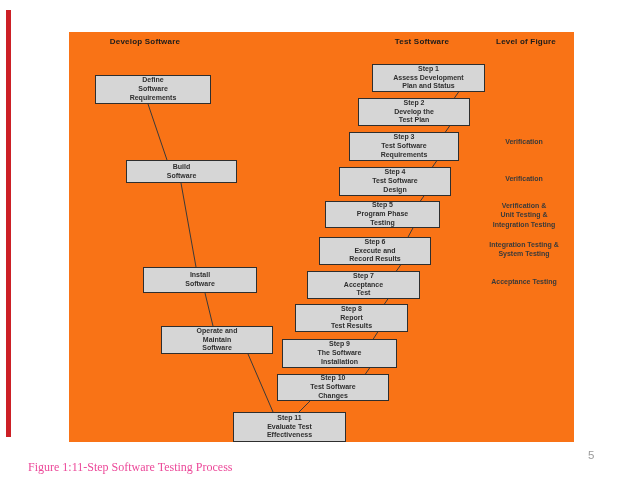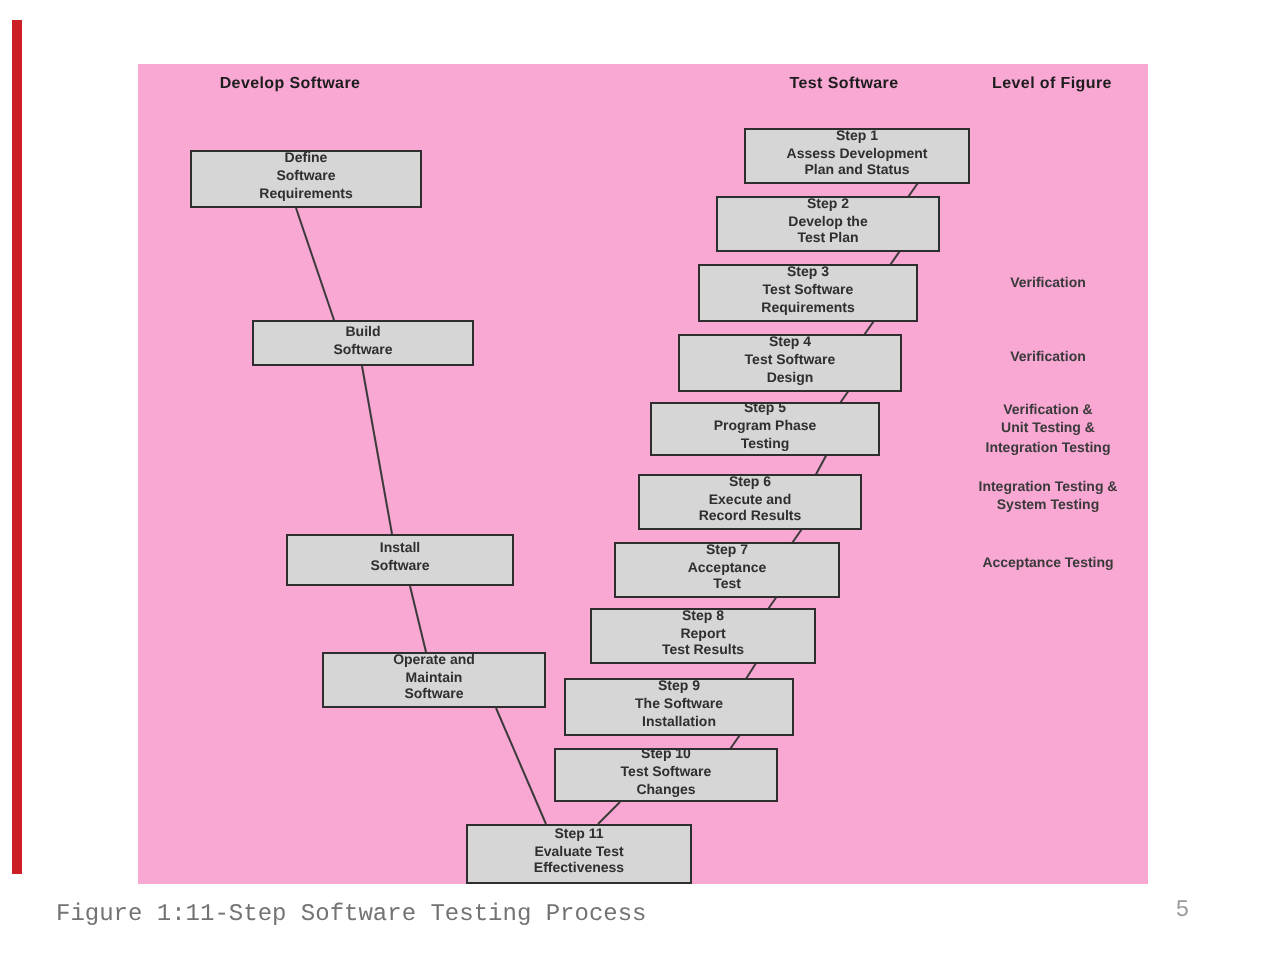--- a/index.html
+++ b/index.html
@@ -9,33 +9,33 @@
   .panel{position:absolute;left:69px;top:32px;width:505px;height:410px;}
   .panel svg{position:absolute;left:0;top:0;width:505px;height:410px;}
   .panel svg line{stroke:#3a3a3a;stroke-width:1;}
   .hdr{position:absolute;transform:translateX(-50%);font-size:8px;font-weight:bold;
        color:#1c1c1c;white-space:nowrap;letter-spacing:.2px;}
   .fbox{position:absolute;box-sizing:border-box;background:#d6d6d6;border:1px solid #2e2e2e;
         display:flex;flex-direction:column;justify-content:center;text-align:center;
         font-size:7px;line-height:1.28;font-weight:600;color:#2f2f2f;}
   .lvl{position:absolute;transform:translate(-50%,-50%);font-size:7px;font-weight:600;
        color:#3a3a3a;text-align:center;line-height:1.35;white-space:nowrap;}
-  .cap-left{position:absolute;left:28px;top:450px;font-family:Liberation Mono, monospace;
-            font-size:12px;color:#737373;white-space:nowrap;}
+  .cap-left{position:absolute;left:28px;top:460px;font-family:Liberation Serif, serif;
+            font-size:12px;color:#ec4899;white-space:nowrap;}
   .cap-center{position:absolute;left:240px;top:449px;font-size:11.5px;color:#9b9b9b;
               white-space:nowrap;}
   .cap-page{position:absolute;left:588px;top:449px;font-size:11.5px;color:#9b9b9b;}
 </style>
 </head>
 <body>
 
 <div class="slide">
   <div class="accent" style="background: rgb(204, 32, 38);"></div>
 
-  <div class="panel" style="background: #f9a8d4;">
+  <div class="panel" style="background: #f97316;">
     <svg id="connectors">
         <line x1="79" y1="72" x2="98" y2="128"></line>
         <line x1="112" y1="151" x2="127" y2="235"></line>
         <line x1="136" y1="261" x2="144" y2="294"></line>
         <line x1="179" y1="322" x2="204" y2="380"></line>
         <line x1="391" y1="58" x2="384" y2="68"></line>
         <line x1="382" y1="92" x2="375" y2="102"></line>
         <line x1="369" y1="127" x2="362" y2="137"></line>
         <line x1="357" y1="161" x2="350" y2="171"></line>
         <line x1="345" y1="194" x2="338" y2="207"></line>

